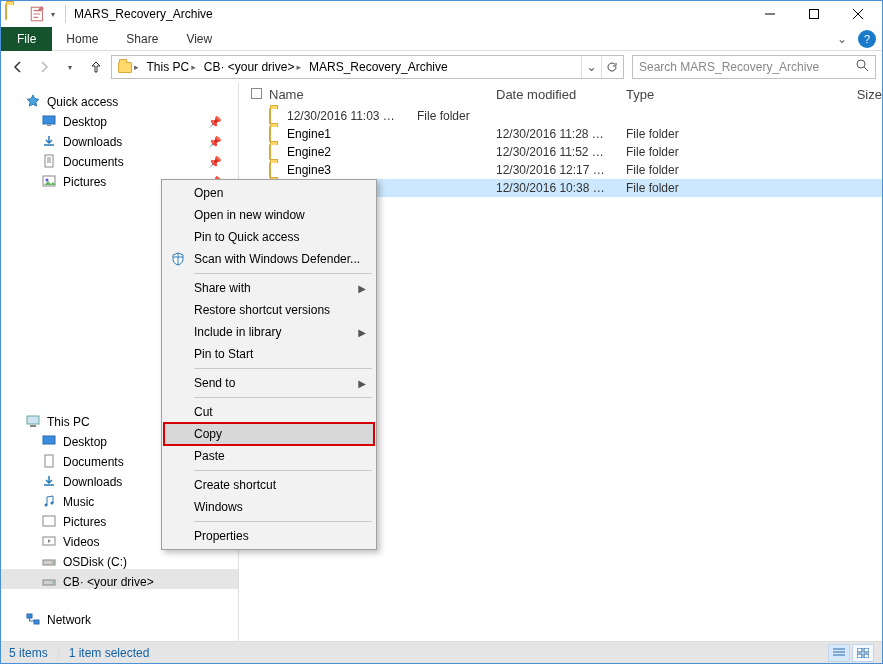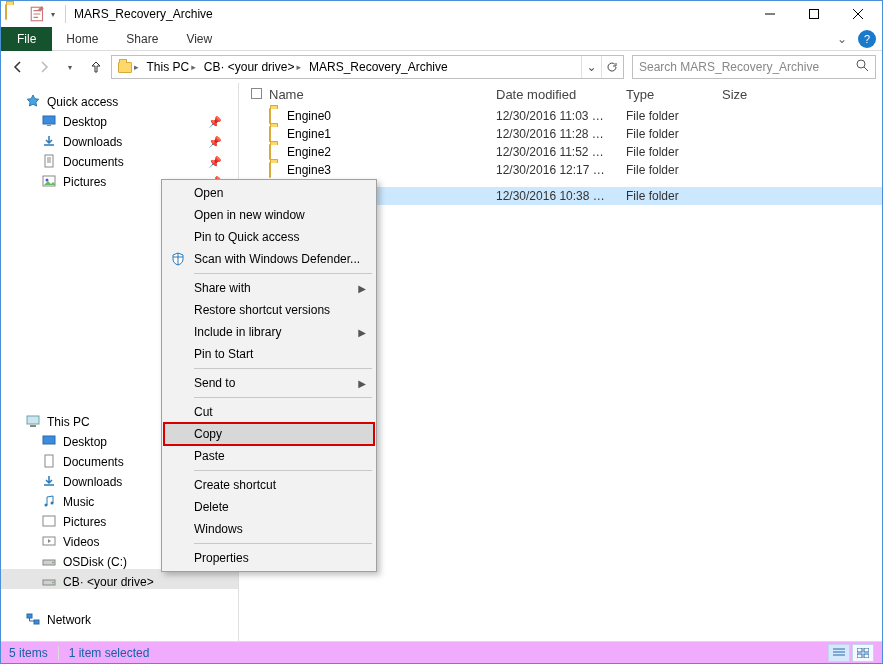--- a/index.html
+++ b/index.html
@@ -105,30 +105,30 @@
     height: 22px;
     align-items:center;
     padding-left: 12px;
     font-size: 13px;
     color:#444;
   }
   .col-chk { width:18px; }
   .col-name { flex:1; min-width:0; }
   .col-date { width:130px; }
   .col-type { width:96px; }
-  .col-size { width:160px; }
+  .col-size { width:160px;text-align:right; }
   .filelist { padding-top: 2px; }
   .filerow {
     display:flex;
     align-items:center;
     height: 18px;
     padding-left: 12px;
     font-size: 12px;
   }
-  .filerow.selected { background:#cce8ff;margin-top:8px; }
+  .filerow.selected { background:#cce8ff; }
   .fr-chk { width:18px; font-size:11px; color:#333; }
   .fr-icon { width:18px; }
   .fr-name { flex:1; }
   .fr-date { width:130px; color:#333; }
   .fr-type { width:96px; color:#333; }
   .fr-size { width:160px; }
   
   .ctxmenu {
     position:absolute;
     left: 160px;
@@ -157,21 +157,21 @@
   .status {
     position:absolute;
     bottom:0; left:0; right:0;
     height: 22px;
     border-top: 1px solid #dcdcdc;
     display:flex;
     align-items:center;
     padding: 4px 8px;
     font-size: 12px;
     color:#1262a8;
-    background:#f0abfc;
+    background:#e5e5e5;
   }
   .status .sdiv { width:1px; height:14px; background:#dcdcdc; margin:0 10px; }
   .status .viewbtns { margin-left:auto; display:flex; gap:2px; }
   .vbtn { width:22px; height:18px; border:1px solid #c2d5ea; display:flex; align-items:center; justify-content:center; background:#f4f9ff; }
   .vbtn.active { background:#d6e8fb; }
   
   .folder-ico { width:14px; height:11px; background:#ffd86b; border:1px solid #d9a93a; border-radius:1px; position:relative; }
   .folder-ico::before { content:""; position:absolute; top:-4px; left:0; width:6px; height:3px; background:#ffd86b; border:1px solid #d9a93a; border-bottom:none; border-radius:1px 1px 0 0;}
   .dropdown-caret { font-size: 8px; color:#555; }
 </style>
@@ -427,21 +427,20 @@
           </svg></span>
       <span class="col-name">Name</span>
       <span class="col-date">Date modified</span>
       <span class="col-type">Type</span>
       <span class="col-size">Size</span>
     </div>
     <div class="filelist" id="filelist">
         <div class="filerow">
           <span class="fr-chk"></span>
           <span class="fr-icon"><span class="folder-ico"></span></span>
-          <span class="fr-name">Engine0</span>
           <span class="fr-date">12/30/2016 11:03 …</span>
           <span class="fr-type">File folder</span>
           <span class="fr-size"></span>
         </div>
         <div class="filerow">
           <span class="fr-chk"></span>
           <span class="fr-icon"><span class="folder-ico"></span></span>
           <span class="fr-name">Engine1</span>
           <span class="fr-date">12/30/2016 11:28 …</span>
           <span class="fr-type">File folder</span>
@@ -525,23 +524,20 @@
       <span>Copy</span>
     </div>
     <div class="ctxitem">
       <span>Paste</span>
     </div>
     <div class="ctxsep"></div>
     <div class="ctxitem">
       <span>Create shortcut</span>
     </div>
     <div class="ctxitem">
-      <span>Delete</span>
-    </div>
-    <div class="ctxitem">
       <span>Windows</span>
     </div>
     <div class="ctxsep"></div>
     <div class="ctxitem">
       <span>Properties</span>
     </div>
   </div>
 
 <div class="status">
   <span>5 items</span>

